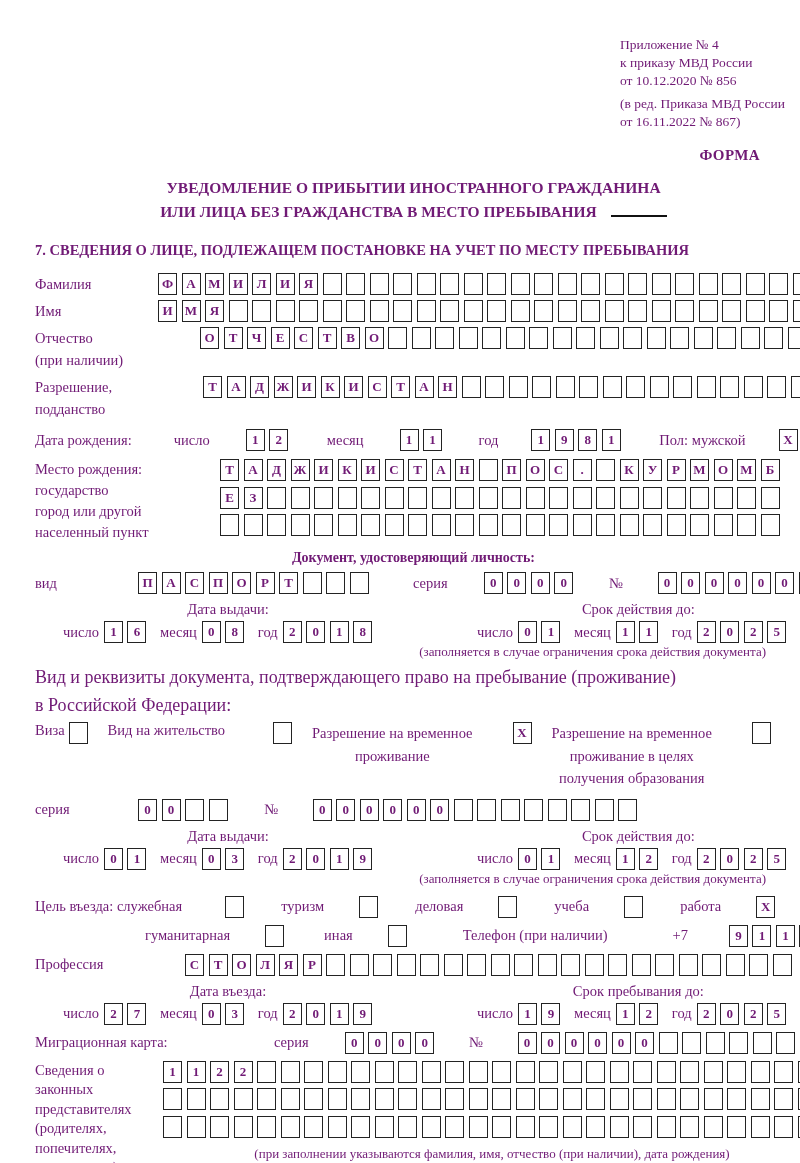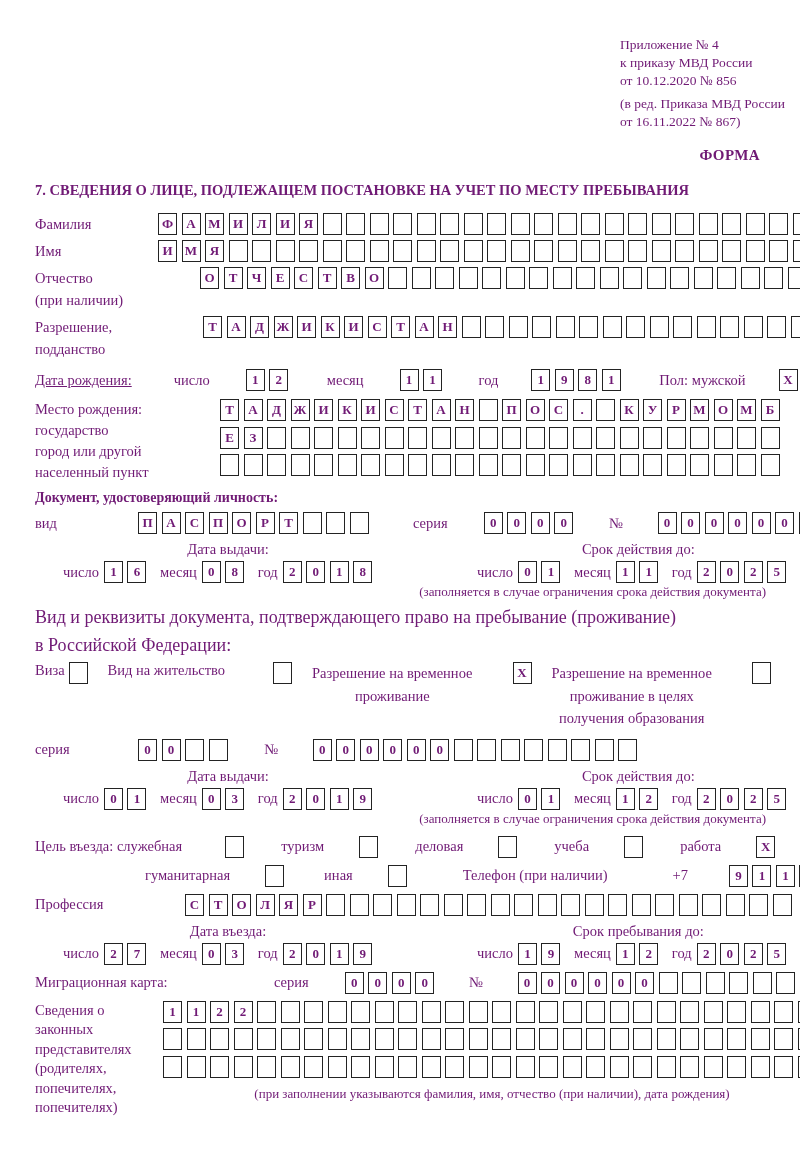--- a/index.html
+++ b/index.html
@@ -19,21 +19,21 @@
   .lbl2{flex:none;font-size:14.5px;line-height:22px;}
   .lblcol{flex:none;font-size:14.5px;}
   .cells{display:flex;flex:none;}
   .cell{box-sizing:border-box;flex:none;width:19px;height:22px;border:1.7px solid #232323;margin-right:4.5px;
         display:flex;align-items:center;justify-content:center;font-size:13px;font-weight:bold;background:#fff;}
   .cells.cbx{margin-left:8px;}
   .cells.cbx .cell{margin-right:0;}
   .w95{width:95px}.w137{width:137px}.w140{width:140px}.w157{width:157px}
   .w75{width:75px}.w122{width:122px}.w175{width:175px}.w100{width:100px}
   .stack .cells{margin-bottom:5.5px;}
-  .center-bold{font-weight:bold;font-size:14px;margin-top:7px;}
+  .center-bold{text-align:center;font-weight:bold;font-size:14px;margin-top:7px;}
   
   .dates{display:flex;margin-top:7px;}
   .dcol.left{margin-left:28px;width:330px;flex:none;}
   .dcol.right{margin-left:84px;flex:none;}
   .dhead{font-size:14.5px;text-align:center;margin-bottom:3px;}
   .drow{display:flex;align-items:center;}
   .drow .sub{margin-right:5px;}
   .drow .cells{margin-right:9px;}
   .note{font-size:13px;text-align:right;padding-right:26px;margin-top:1px;}
   .intro{font-size:18px;margin-top:7px;}
@@ -58,20 +58,24 @@
   <div class="appendix">
     <div>Приложение № 4</div>
     <div>к приказу МВД России</div>
     <div>от 10.12.2020 № 856</div>
     <div class="gap">(в ред. Приказа МВД России</div>
     <div>от 16.11.2022 № 867)</div>
   </div>
 
   <div class="forma">ФОРМА</div>
 
+  <div class="title">
+    <div>УВЕДОМЛЕНИЕ О ПРИБЫТИИ ИНОСТРАННОГО ГРАЖДАНИНА</div>
+    <div><span>ИЛИ ЛИЦА БЕЗ ГРАЖДАНСТВА В МЕСТО ПРЕБЫВАНИЯ</span><span class="blank"></span></div>
+  </div>
 
   <div class="sec">7. СВЕДЕНИЯ О ЛИЦЕ, ПОДЛЕЖАЩЕМ ПОСТАНОВКЕ НА УЧЕТ ПО МЕСТУ ПРЕБЫВАНИЯ</div>
 
   <div class="row" style="margin-top:14px;">
     <span class="lbl w95">Фамилия</span>
     <span class="cells">
         <span class="cell filled">Ф</span>
         <span class="cell filled">А</span>
         <span class="cell filled">М</span>
         <span class="cell filled">И</span>
@@ -200,21 +204,21 @@
         <span class="cell"></span>
         <span class="cell"></span>
         <span class="cell"></span>
         <span class="cell"></span>
         <span class="cell"></span>
         <span class="cell"></span>
       </span>
   </div>
 
   <div class="row" style="margin-top:9px;">
-    <span class="lbl" style="margin-right:14px;text-decoration:underline;">Дата рождения:</span>
+    <span class="lbl" style="margin-right:14px;">Дата рождения:</span>
     <span class="sub" style="margin-right:8px;">число</span>
     <span class="cells">
         <span class="cell filled">1</span>
         <span class="cell filled">2</span>
       </span>
     <span class="sub" style="margin:0 8px 0 6px;">месяц</span>
     <span class="cells">
         <span class="cell filled">1</span>
         <span class="cell filled">1</span>
       </span>

